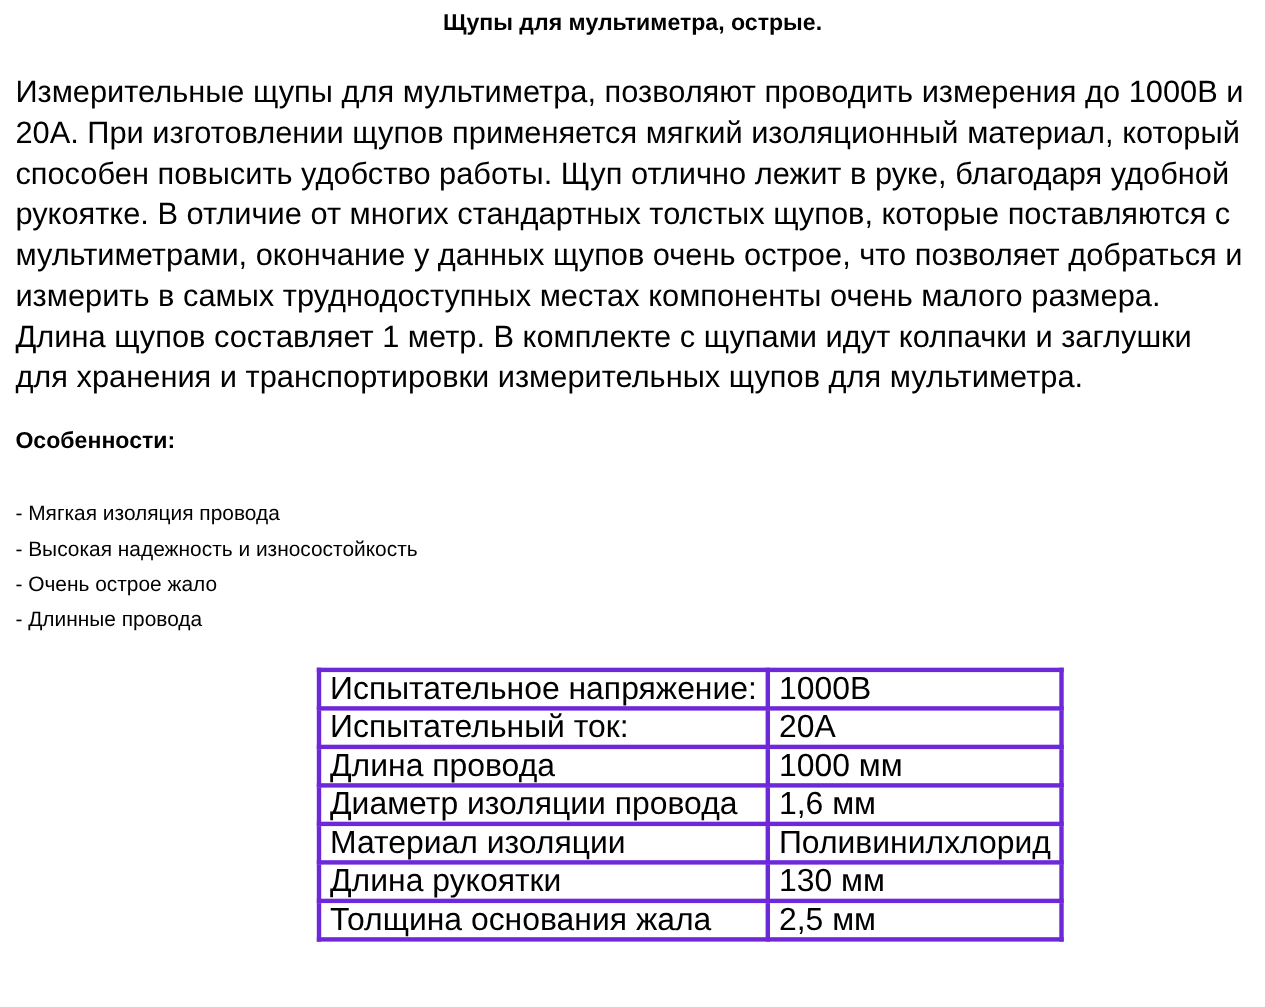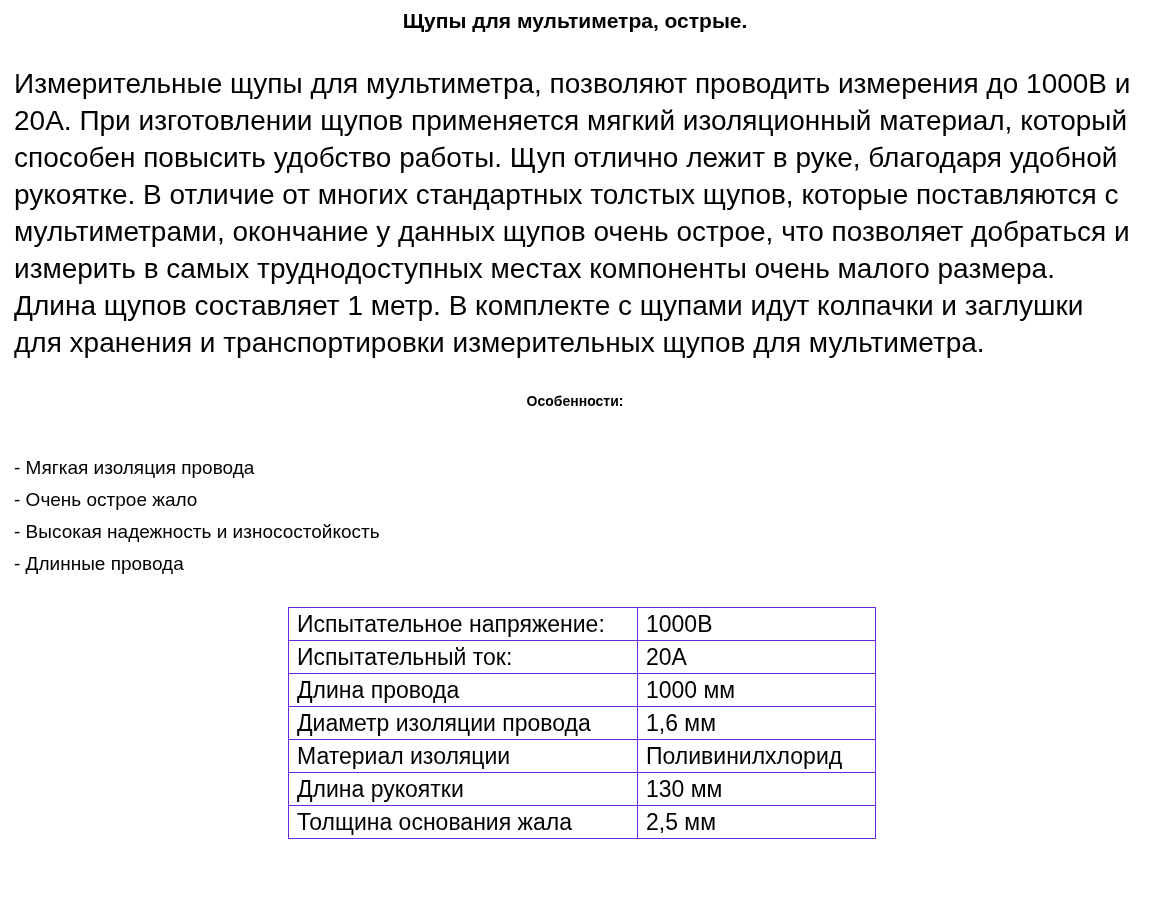--- a/index.html
+++ b/index.html
@@ -28,42 +28,41 @@
     line-height: 26px;
     margin: 2px 0 0 0;
   }
   .paragraph {
     margin: 31px 0 0 0;
     font-size: 28px;
     line-height: 37px;
     text-align: left;
   }
   .features-heading {
-    text-align: center;
     font-weight: bold;
-    font-size: 14px;
+    font-size: 21px;
     line-height: 26px;
     margin: 27px 0 0 0;
   }
   .features-list {
     margin: 38px 0 0 0;
     font-size: 19px;
     line-height: 32px;
   }
   .feature-item {
     white-space: pre-wrap;
   }
   .specs-table {
     border-collapse: collapse;
     margin: 27px 0 0 274px;
     table-layout: fixed;
   }
   .specs-table td {
-    border: 1px solid #6d28d9;
-    font-size: 23px;
+    border: 4px solid #6d28d9;
+    font-size: 29px;
     line-height: 25px;
     padding: 3px 8px 3px 8px;
     height: 33px;
     vertical-align: middle;
     overflow: hidden;
     white-space: nowrap;
   }
   .specs-table td.spec-label-cell { width: 349px; }
   .specs-table td.spec-value-cell { width: 238px; }
 </style>
@@ -73,22 +72,22 @@
 <div class="page">
 
   <div class="doc-title">Щупы для мультиметра, острые.</div>
 
   <div class="paragraph">Измерительные щупы для мультиметра, позволяют проводить измерения до 1000В и 20А. При изготовлении щупов применяется мягкий изоляционный материал, который способен повысить удобство работы. Щуп отлично лежит в руке, благодаря удобной рукоятке. В отличие от многих стандартных толстых щупов, которые поставляются с мультиметрами, окончание у данных щупов очень острое, что позволяет добраться и измерить в самых  труднодоступных местах компоненты очень малого размера. Длина щупов составляет 1 метр. В комплекте с щупами идут колпачки и заглушки для хранения и транспортировки измерительных щупов для мультиметра.</div>
 
   <div class="features-heading">Особенности:</div>
 
   <div class="features-list">
     <div class="feature-item">- Мягкая изоляция провода</div>
+    <div class="feature-item">- Высокая надежность и износостойкость</div>
     <div class="feature-item">- Очень острое жало</div>
-    <div class="feature-item">- Высокая надежность и износостойкость</div>
     <div class="feature-item">- Длинные провода</div>
   </div>
 
   <table class="specs-table">
     <tbody>
       <tr>
         <td class="spec-label-cell">Испытательное напряжение:</td>
         <td class="spec-value-cell">1000В</td>
       </tr>
       <tr>

